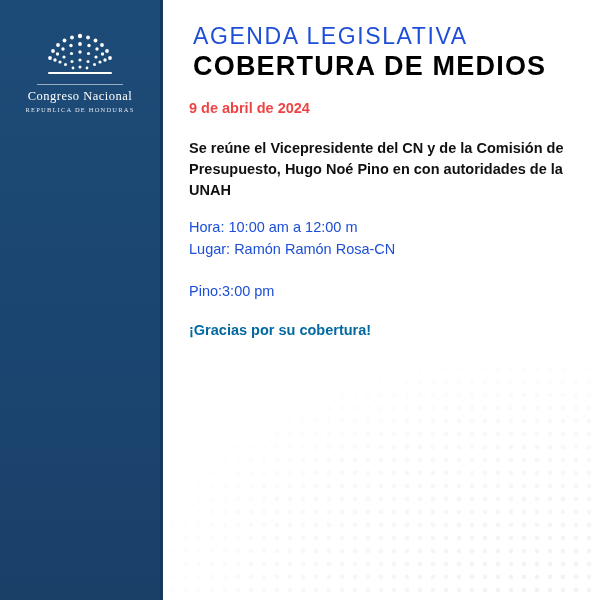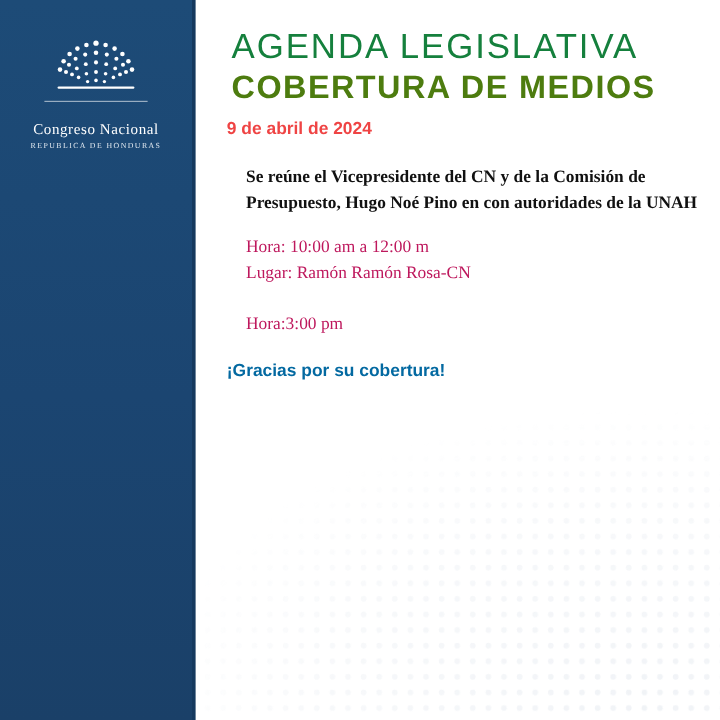--- a/index.html
+++ b/index.html
@@ -54,21 +54,21 @@
     margin: 0 auto 4px auto;
   }
   .emblem-dome svg {
     display: block;
   }
   .emblem-title {
     font-family: "Liberation Serif", serif;
     font-size: 12.5px;
     letter-spacing: 0.5px;
     color: #ffffff;
-    margin-top: 16px;
+    margin-top: 4px;
     white-space: nowrap;
   }
   .emblem-sub {
     font-family: "Liberation Serif", serif;
     font-size: 6.5px;
     letter-spacing: 1.2px;
     color: #dfe7ef;
     margin-top: 2px;
     white-space: nowrap;
   }
@@ -89,67 +89,66 @@
     pointer-events: none;
   }
   
   .header {
     position: absolute;
     left: 193px;
     top: 24px;
     width: 390px;
   }
   .header-line1 {
-    font-size: 29px;
+    font-size: 23px;
     letter-spacing: 1.6px;
-    color: #15803d;
+    color: #1d4ed8;
     font-weight: normal;
     line-height: 1.1;
   }
   .header-line2 {
     font-size: 27px;
     letter-spacing: 1.2px;
-    color: #4d7c0f;
+    color: #000000;
     font-weight: bold;
     line-height: 1.15;
     margin-top: 2px;
   }
   
   .content {
     position: absolute;
     left: 189px;
     top: 100px;
     width: 395px;
     color: #1c1c1c;
   }
   .date {
     font-size: 14.5px;
     font-weight: bold;
     color: #ef4444;
     margin: 0 0 22px 0;
   }
   .block {
-    margin: 0 0 20px 16px;
-    font-family: Liberation Serif, serif;
+    margin: 0 0 20px 0;
   }
   .block.tight {
     margin-bottom: 16px;
   }
   .title-strong {
     font-size: 14.5px;
     font-weight: bold;
     line-height: 1.45;
     color: #111111;
     margin: 0;
   }
   .detail {
     font-size: 14.5px;
     font-weight: normal;
     line-height: 1.5;
-    color: #be185d;
+    color: #1d4ed8;
     margin: 0;
   }
   .thanks {
     font-size: 14.5px;
     font-weight: bold;
     color: #0369a1;
     margin: 0;
   }
 </style>
 </head>
@@ -239,19 +238,19 @@
 
     <div class="block tight">
       <p class="title-strong">Se reúne el Vicepresidente del CN y de la Comisión de Presupuesto, Hugo Noé Pino en con autoridades de la UNAH</p>
     </div>
     <div class="block">
       <p class="detail">Hora: 10:00 am a 12:00 m</p>
       <p class="detail">Lugar: Ramón Ramón Rosa-CN</p>
     </div>
 
     <div class="block">
-      <p class="detail">Hora:3:00 pm</p>
+      <p class="detail">Pino:3:00 pm</p>
     </div>
 
     <p class="thanks">¡Gracias por su cobertura!</p>
   </div>
 
 </div>
 
 </body></html>

